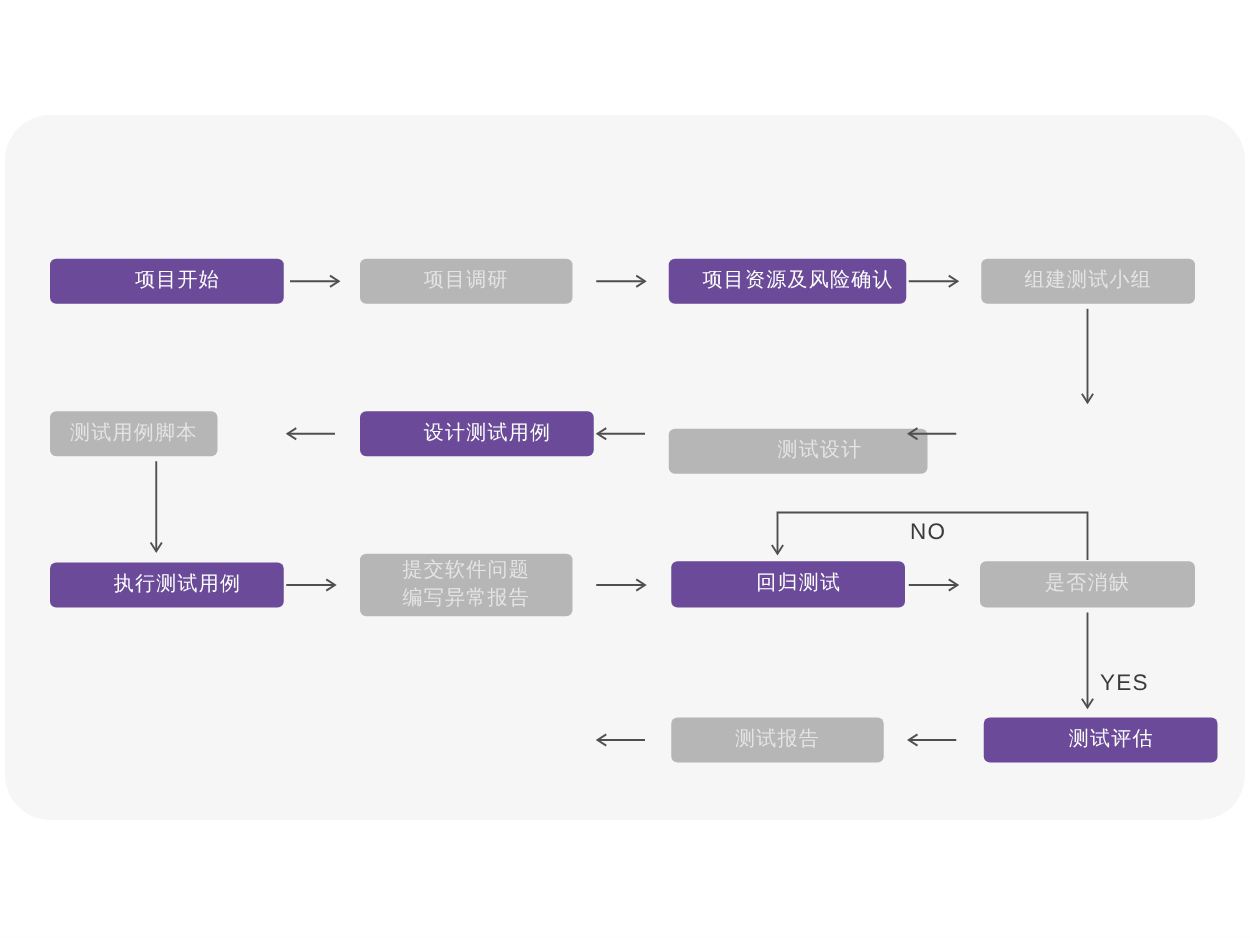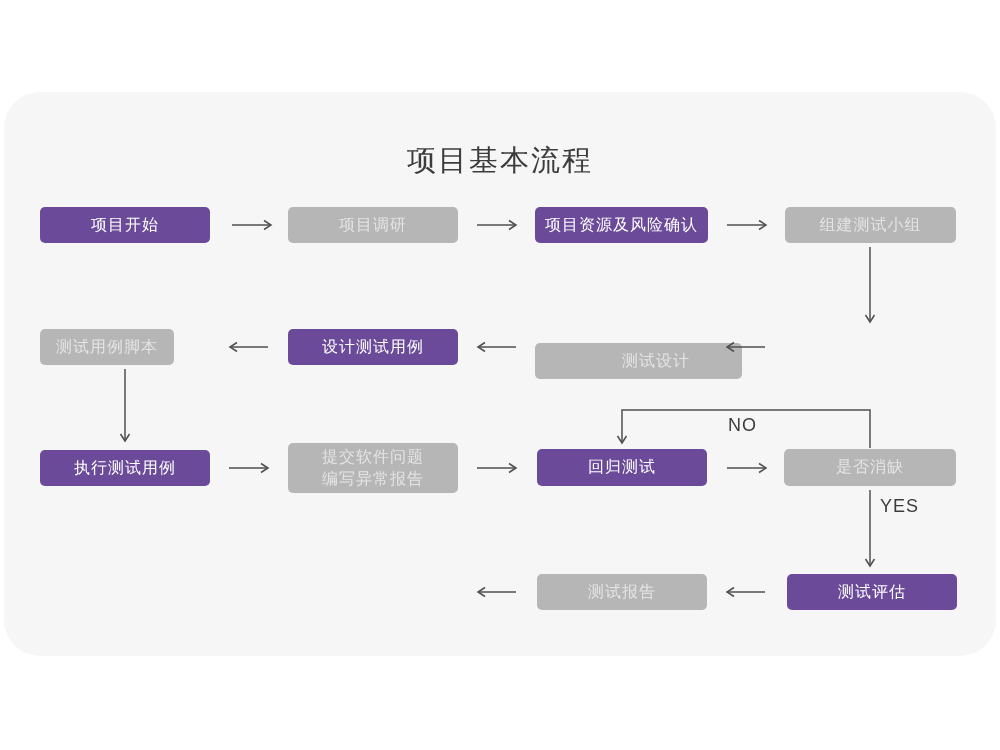--- a/index.html
+++ b/index.html
@@ -9,55 +9,54 @@
   html,body{margin:0;padding:0;background:#ffffff;}
   .page{position:relative;width:1000px;height:750px;background:#ffffff;overflow:hidden;
         font-family:"Liberation Sans","DejaVu Sans",sans-serif;}
   .card{position:absolute;left:4px;top:92px;width:992px;height:564px;
         background:var(--card);border-radius:36px;}
   .title{position:absolute;left:0;top:141px;width:1000px;text-align:center;
          font-size:29px;letter-spacing:2px;color:var(--title);font-weight:500;}
   .node{position:absolute;display:flex;align-items:center;justify-content:center;
         border-radius:5px;font-size:16px;letter-spacing:1px;text-align:center;
         white-space:pre-line;line-height:1.4;}
-  .purple{background:var(--purple);color:var(--purpletext);}
+  .purple{background:var(--purple);color:var(--purpletext);padding-left:17px;}
   .gray{background:var(--gray);color:var(--graytext);}
   .flow{stroke:var(--arrow);stroke-width:1.5;fill:none;}
   #arrowhead path{stroke:var(--arrow);stroke-width:1.5;fill:none;}
   .edge-label{position:absolute;font-size:18px;color:var(--title);letter-spacing:1px;}
   svg.arrows{position:absolute;left:0;top:0;pointer-events:none;}
 </style>
 </head>
 <body>
 
 <div class="page">
   <div class="card"></div>
 
-  <div class="title">项目基本流程</div>
 
   <div class="node purple" style="left:40px;top:207px;width:170px;height:36px;">项目开始</div>
   <div class="node gray" style="left:288px;top:207px;width:170px;height:36px;">项目调研</div>
   <div class="node purple" style="left:535px;top:207px;width:173px;height:36px;">项目资源及风险确认</div>
   <div class="node gray" style="left:785px;top:207px;width:171px;height:36px;">组建测试小组</div>
 
   <div class="node gray" style="left:40px;top:329px;width:134px;height:36px;">测试用例脚本</div>
   <div class="node purple" style="left:288px;top:329px;width:170px;height:36px;">设计测试用例</div>
   <div class="node gray" style="left:535px;top:343px;width:172px;height:36px;padding-left:35px;">测试设计</div>
 
   <div class="node gray" style="left:288px;top:443px;width:170px;height:50px;">提交软件问题
 编写异常报告</div>
   <div class="node purple" style="left:40px;top:450px;width:170px;height:36px;">执行测试用例</div>
   <div class="node purple" style="left:537px;top:449px;width:170px;height:37px;">回归测试</div>
   <div class="node gray" style="left:784px;top:449px;width:172px;height:37px;">是否消缺</div>
 
   <div class="node gray" style="left:537px;top:574px;width:170px;height:36px;">测试报告</div>
   <div class="node purple" style="left:787px;top:574px;width:170px;height:36px;">测试评估</div>
 
   <span class="edge-label" style="left:728px;top:415px;">NO</span>
-  <span class="edge-label" style="left:880px;top:496px;">YES</span>
+  <span class="edge-label" style="left:880px;top:536px;">YES</span>
 
   <svg class="arrows" width="1000" height="750">
     <defs>
       <marker id="arrowhead" viewBox="-8 -8 16 16" markerWidth="16" markerHeight="16" refX="0" refY="0" orient="auto" markerUnits="userSpaceOnUse">
         <path d="M-7,-4.5 L0,0 L-7,4.5"></path>
       </marker>
     </defs>
     <path class="flow" marker-end="url(#arrowhead)" d="M232 225 L271 225"></path>
     <path class="flow" marker-end="url(#arrowhead)" d="M477 225 L516 225"></path>
     <path class="flow" marker-end="url(#arrowhead)" d="M727 225 L766 225"></path>

